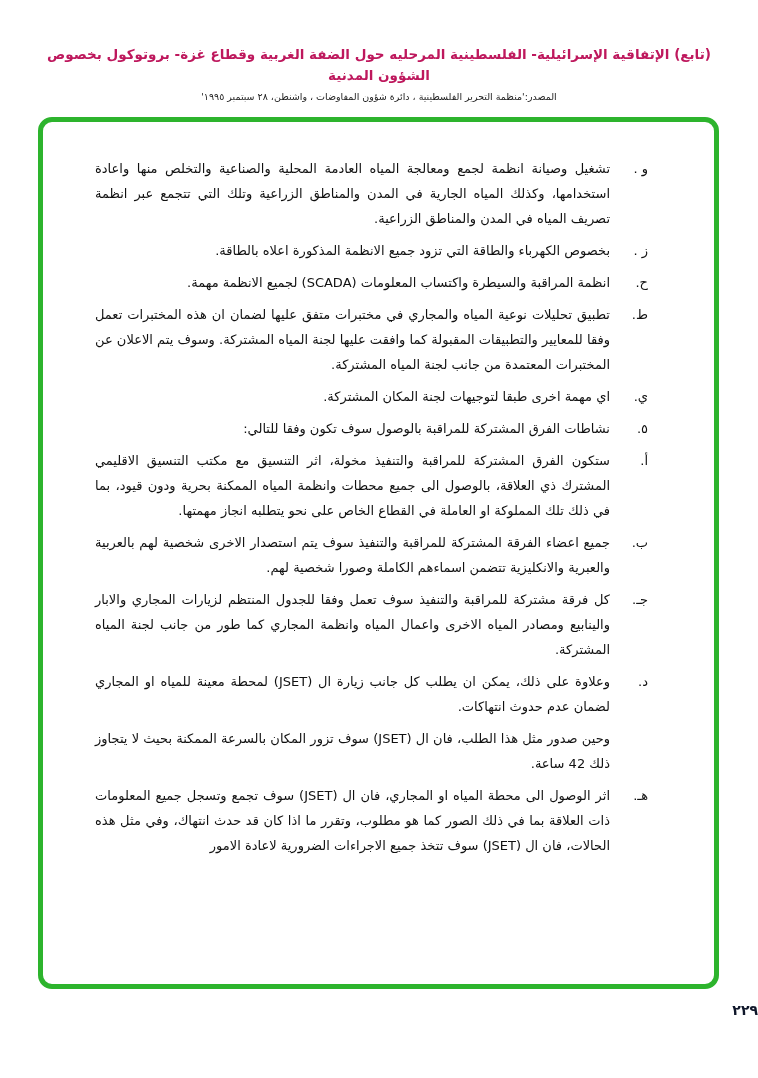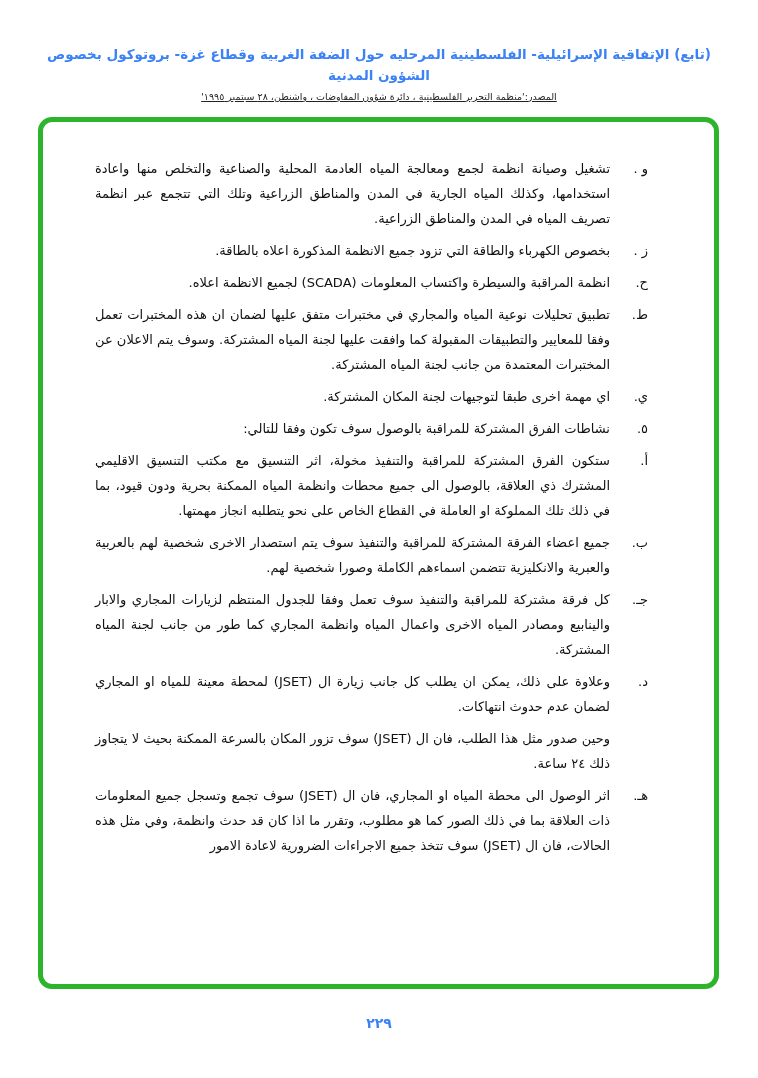--- a/index.html
+++ b/index.html
@@ -17,27 +17,26 @@
   .header {
     padding-top: 44px;
     text-align: center;
   }
   .title {
     font-weight: bold;
     font-size: 13.5px;
     line-height: 1.55;
     max-width: 685px;
     margin: 0 auto;
-    color: #3b82f6;
+    color: #be185d;
   }
   .source {
     font-size: 9.5px;
     margin-top: 5px;
     color: #222222;
-    text-decoration: underline;
   }
   .content-box {
     position: absolute;
     top: 117px;
     left: 38px;
     width: 681px;
     height: 872px;
     border: 5px solid #2db42d;
     border-radius: 14px;
     padding: 34px 66px 20px 52px;
@@ -54,28 +53,28 @@
     flex: 0 0 38px;
     text-align: right;
     white-space: nowrap;
   }
   .text {
     flex: 1;
     text-align: justify;
   }
   .page-number {
     position: absolute;
-    bottom: 47px;
+    bottom: 60px;
     left: 0;
     width: 100%;
-    text-align: center;
+    text-align: right;
     font-weight: bold;
     font-size: 14px;
     letter-spacing: 2px;
-    color: #3b82f6;
+    color: #0f172a;
   }
 </style>
 </head>
 <body>
 
 <div class="page">
 
   <div class="header">
     <div class="title">(تابع) الإتفاقية الإسرائيلية- الفلسطينية المرحليه حول الضفة الغربية وقطاع غزة- بروتوكول بخصوص الشؤون المدنية</div>
     <div class="source">المصدر:'منظمة التحرير الفلسطينية ، دائرة شؤون المفاوضات ، واشنطن، ٢٨ سبتمبر ١٩٩٥'</div>
@@ -88,21 +87,21 @@
       <span class="text">تشغيل وصيانة انظمة لجمع ومعالجة المياه العادمة المحلية والصناعية والتخلص منها واعادة استخدامها، وكذلك المياه الجارية في المدن والمناطق الزراعية وتلك التي تتجمع عبر انظمة تصريف المياه في المدن والمناطق الزراعية.</span>
     </div>
 
     <div class="item">
       <span class="marker">ز .</span>
       <span class="text">بخصوص الكهرباء والطاقة التي تزود جميع الانظمة المذكورة اعلاه بالطاقة.</span>
     </div>
 
     <div class="item">
       <span class="marker">ح.</span>
-      <span class="text">انظمة المراقبة والسيطرة واكتساب المعلومات (SCADA) لجميع الانظمة اعلاه.</span>
+      <span class="text">انظمة المراقبة والسيطرة واكتساب المعلومات (SCADA) لجميع الانظمة مهمة.</span>
     </div>
 
     <div class="item">
       <span class="marker">ط.</span>
       <span class="text">تطبيق تحليلات نوعية المياه والمجاري في مختبرات متفق عليها لضمان ان هذه المختبرات تعمل وفقا للمعايير والتطبيقات المقبولة كما وافقت عليها لجنة المياه المشتركة. وسوف يتم الاعلان عن المختبرات المعتمدة من جانب لجنة المياه المشتركة.</span>
     </div>
 
     <div class="item">
       <span class="marker">ي.</span>
       <span class="text">اي مهمة اخرى طبقا لتوجيهات لجنة المكان المشتركة.</span>
@@ -128,25 +127,25 @@
       <span class="text">كل فرقة مشتركة للمراقبة والتنفيذ سوف تعمل وفقا للجدول المنتظم لزيارات المجاري والابار والينابيع ومصادر المياه الاخرى واعمال المياه وانظمة المجاري كما طور من جانب لجنة المياه المشتركة.</span>
     </div>
 
     <div class="item">
       <span class="marker">د.</span>
       <span class="text">وعلاوة على ذلك، يمكن ان يطلب كل جانب زيارة ال (JSET) لمحطة معينة للمياه او المجاري لضمان عدم حدوث انتهاكات.</span>
     </div>
 
     <div class="item">
       <span class="marker"></span>
-      <span class="text">وحين صدور مثل هذا الطلب، فان ال (JSET) سوف تزور المكان بالسرعة الممكنة بحيث لا يتجاوز ذلك ٢٤ ساعة.</span>
+      <span class="text">وحين صدور مثل هذا الطلب، فان ال (JSET) سوف تزور المكان بالسرعة الممكنة بحيث لا يتجاوز ذلك 42 ساعة.</span>
     </div>
 
     <div class="item">
       <span class="marker">هـ.</span>
-      <span class="text">اثر الوصول الى محطة المياه او المجاري، فان ال (JSET) سوف تجمع وتسجل جميع المعلومات ذات العلاقة بما في ذلك الصور كما هو مطلوب، وتقرر ما اذا كان قد حدث وانظمة، وفي مثل هذه الحالات، فان ال (JSET) سوف تتخذ جميع الاجراءات الضرورية لاعادة الامور</span>
+      <span class="text">اثر الوصول الى محطة المياه او المجاري، فان ال (JSET) سوف تجمع وتسجل جميع المعلومات ذات العلاقة بما في ذلك الصور كما هو مطلوب، وتقرر ما اذا كان قد حدث انتهاك، وفي مثل هذه الحالات، فان ال (JSET) سوف تتخذ جميع الاجراءات الضرورية لاعادة الامور</span>
     </div>
 
   </div>
 
   <div class="page-number">٢٢٩</div>
 
 </div>
 
 </body></html>

